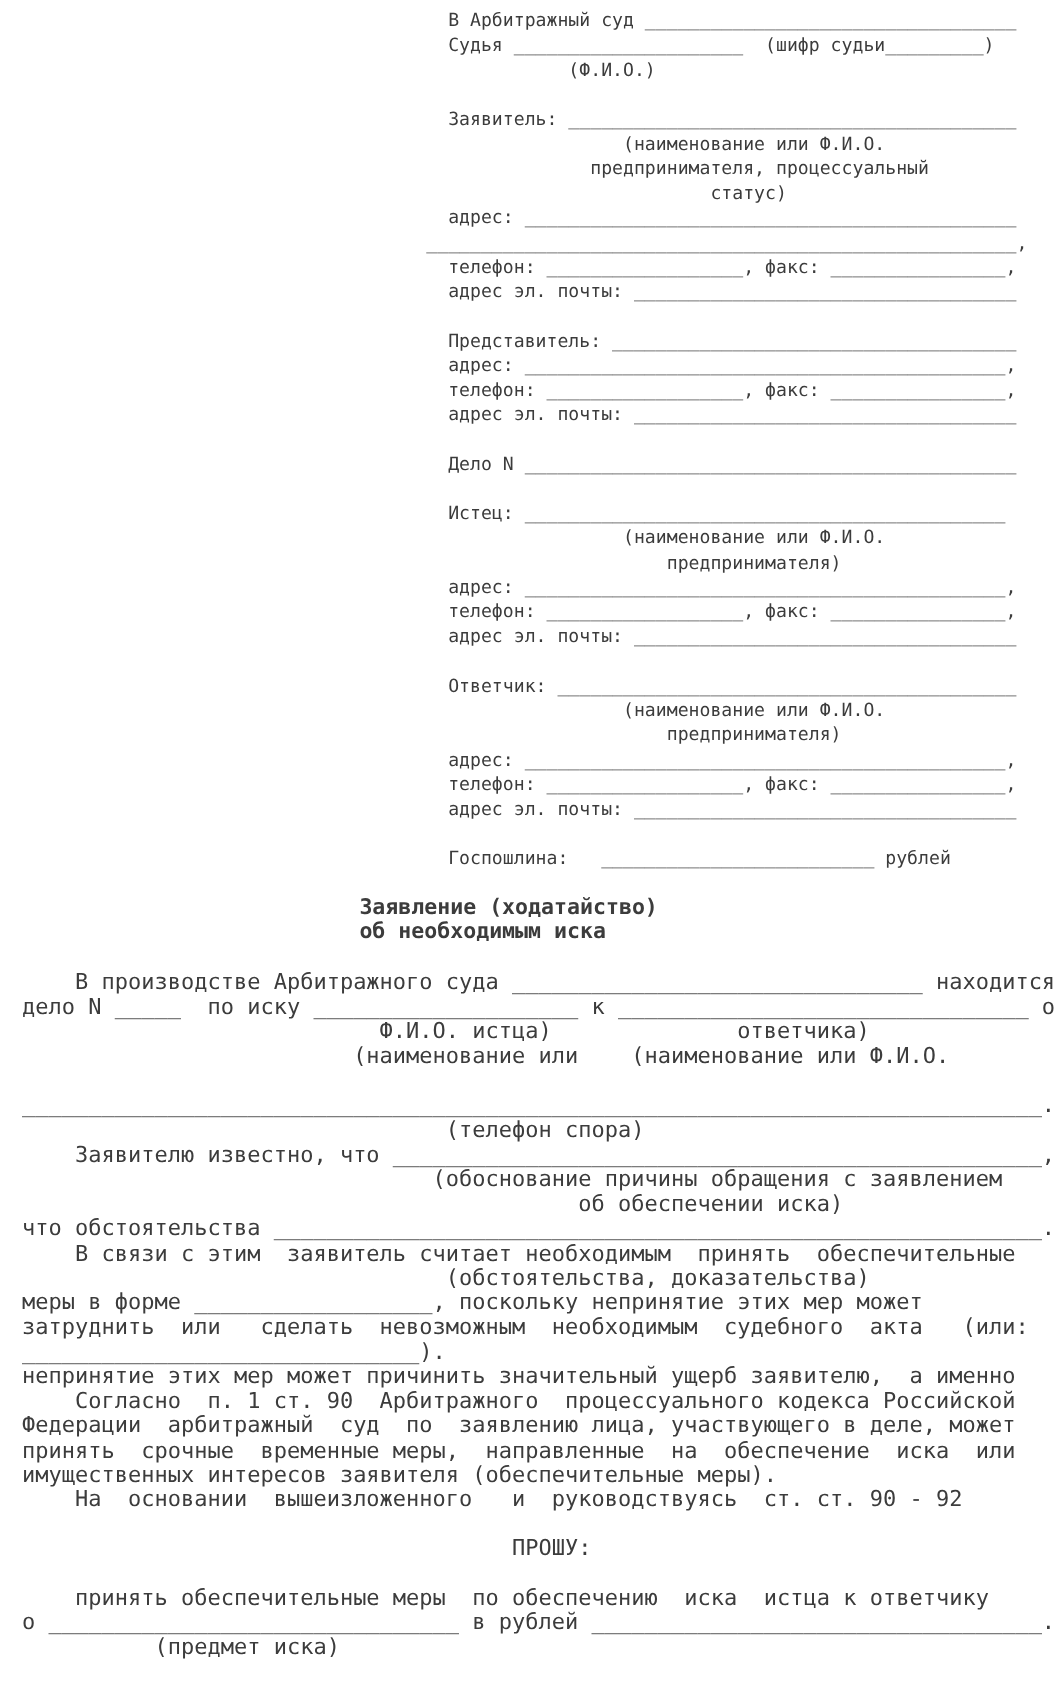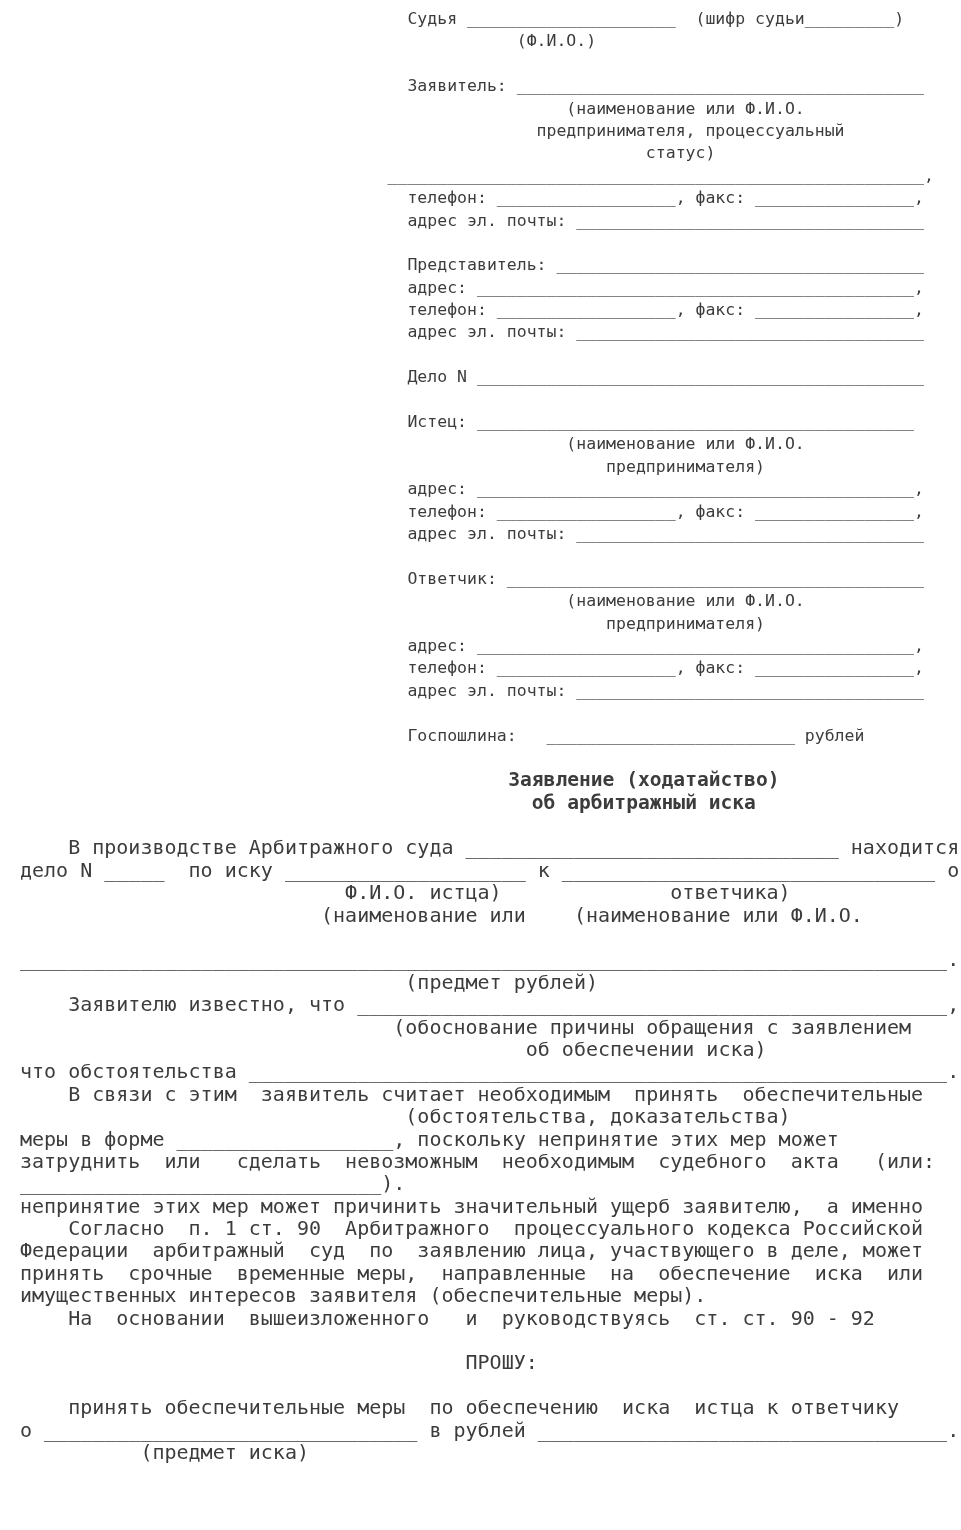--- a/index.html
+++ b/index.html
@@ -8,34 +8,36 @@
     box-sizing:border-box;
     width:961px;height:1530px;
     padding:8px 0 0 20px;
     font-family:"DejaVu Sans Mono","Liberation Mono",monospace;
     color:#3c3c3c;
     background:#ffffff;
   }
   .line{height:22.4px;line-height:22.4px;white-space:pre;}
   .sm{font-size:16.5px;}
   .lg{font-size:20px;}
-  .title{font-size:19.6px;font-weight:bold;text-align:center;}
+  .title{font-size:19.6px;font-weight:bold;}
 </style>
 </head>
 <body>
 
 <div class="doc" style="color: rgb(60, 60, 60); background: rgb(255, 255, 255);">
   <div id="hdr">
+      <div class="line sm">                                       В Арбитражный суд __________________________________</div>
       <div class="line sm">                                       Судья _____________________  (шифр судьи_________)</div>
       <div class="line sm">                                                  (Ф.И.О.)</div>
       <div class="line sm"></div>
       <div class="line sm">                                       Заявитель: _________________________________________</div>
       <div class="line sm">                                                       (наименование или Ф.И.О.</div>
       <div class="line sm">                                                    предпринимателя, процессуальный</div>
       <div class="line sm">                                                               статус)</div>
+      <div class="line sm">                                       адрес: _____________________________________________</div>
       <div class="line sm">                                     ______________________________________________________,</div>
       <div class="line sm">                                       телефон: __________________, факс: ________________,</div>
       <div class="line sm">                                       адрес эл. почты: ___________________________________</div>
       <div class="line sm"></div>
       <div class="line sm">                                       Представитель: _____________________________________</div>
       <div class="line sm">                                       адрес: ____________________________________________,</div>
       <div class="line sm">                                       телефон: __________________, факс: ________________,</div>
       <div class="line sm">                                       адрес эл. почты: ___________________________________</div>
       <div class="line sm"></div>
       <div class="line sm">                                       Дело N _____________________________________________</div>
@@ -52,31 +54,31 @@
       <div class="line sm">                                                           предпринимателя)</div>
       <div class="line sm">                                       адрес: ____________________________________________,</div>
       <div class="line sm">                                       телефон: __________________, факс: ________________,</div>
       <div class="line sm">                                       адрес эл. почты: ___________________________________</div>
       <div class="line sm"></div>
       <div class="line sm">                                       Госпошлина:   _________________________ рублей</div>
       <div class="line sm"></div>
     </div>
   <div id="ttl">
       <div class="line title">                          Заявление (ходатайство)</div>
-      <div class="line title">                          об арбитражный иска</div>
+      <div class="line title">                          об необходимым иска</div>
     </div>
   <div id="bdy">
       <div class="line lg"></div>
       <div class="line lg">    В производстве Арбитражного суда _______________________________ находится</div>
       <div class="line lg">дело N _____  по иску ____________________ к _______________________________ о</div>
       <div class="line lg">                           Ф.И.О. истца)              ответчика)</div>
       <div class="line lg">                         (наименование или    (наименование или Ф.И.О.</div>
       <div class="line lg"></div>
       <div class="line lg">_____________________________________________________________________________.</div>
-      <div class="line lg">                                (предмет рублей)</div>
+      <div class="line lg">                                (телефон спора)</div>
       <div class="line lg">    Заявителю известно, что _________________________________________________,</div>
       <div class="line lg">                               (обоснование причины обращения с заявлением</div>
       <div class="line lg">                                          об обеспечении иска)</div>
       <div class="line lg">что обстоятельства __________________________________________________________.</div>
       <div class="line lg">    В связи с этим  заявитель считает необходимым  принять  обеспечительные</div>
       <div class="line lg">                                (обстоятельства, доказательства)</div>
       <div class="line lg">меры в форме __________________, поскольку непринятие этих мер может</div>
       <div class="line lg">затруднить  или   сделать  невозможным  необходимым  судебного  акта   (или:</div>
       <div class="line lg">______________________________).</div>
       <div class="line lg">непринятие этих мер может причинить значительный ущерб заявителю,  а именно</div>

